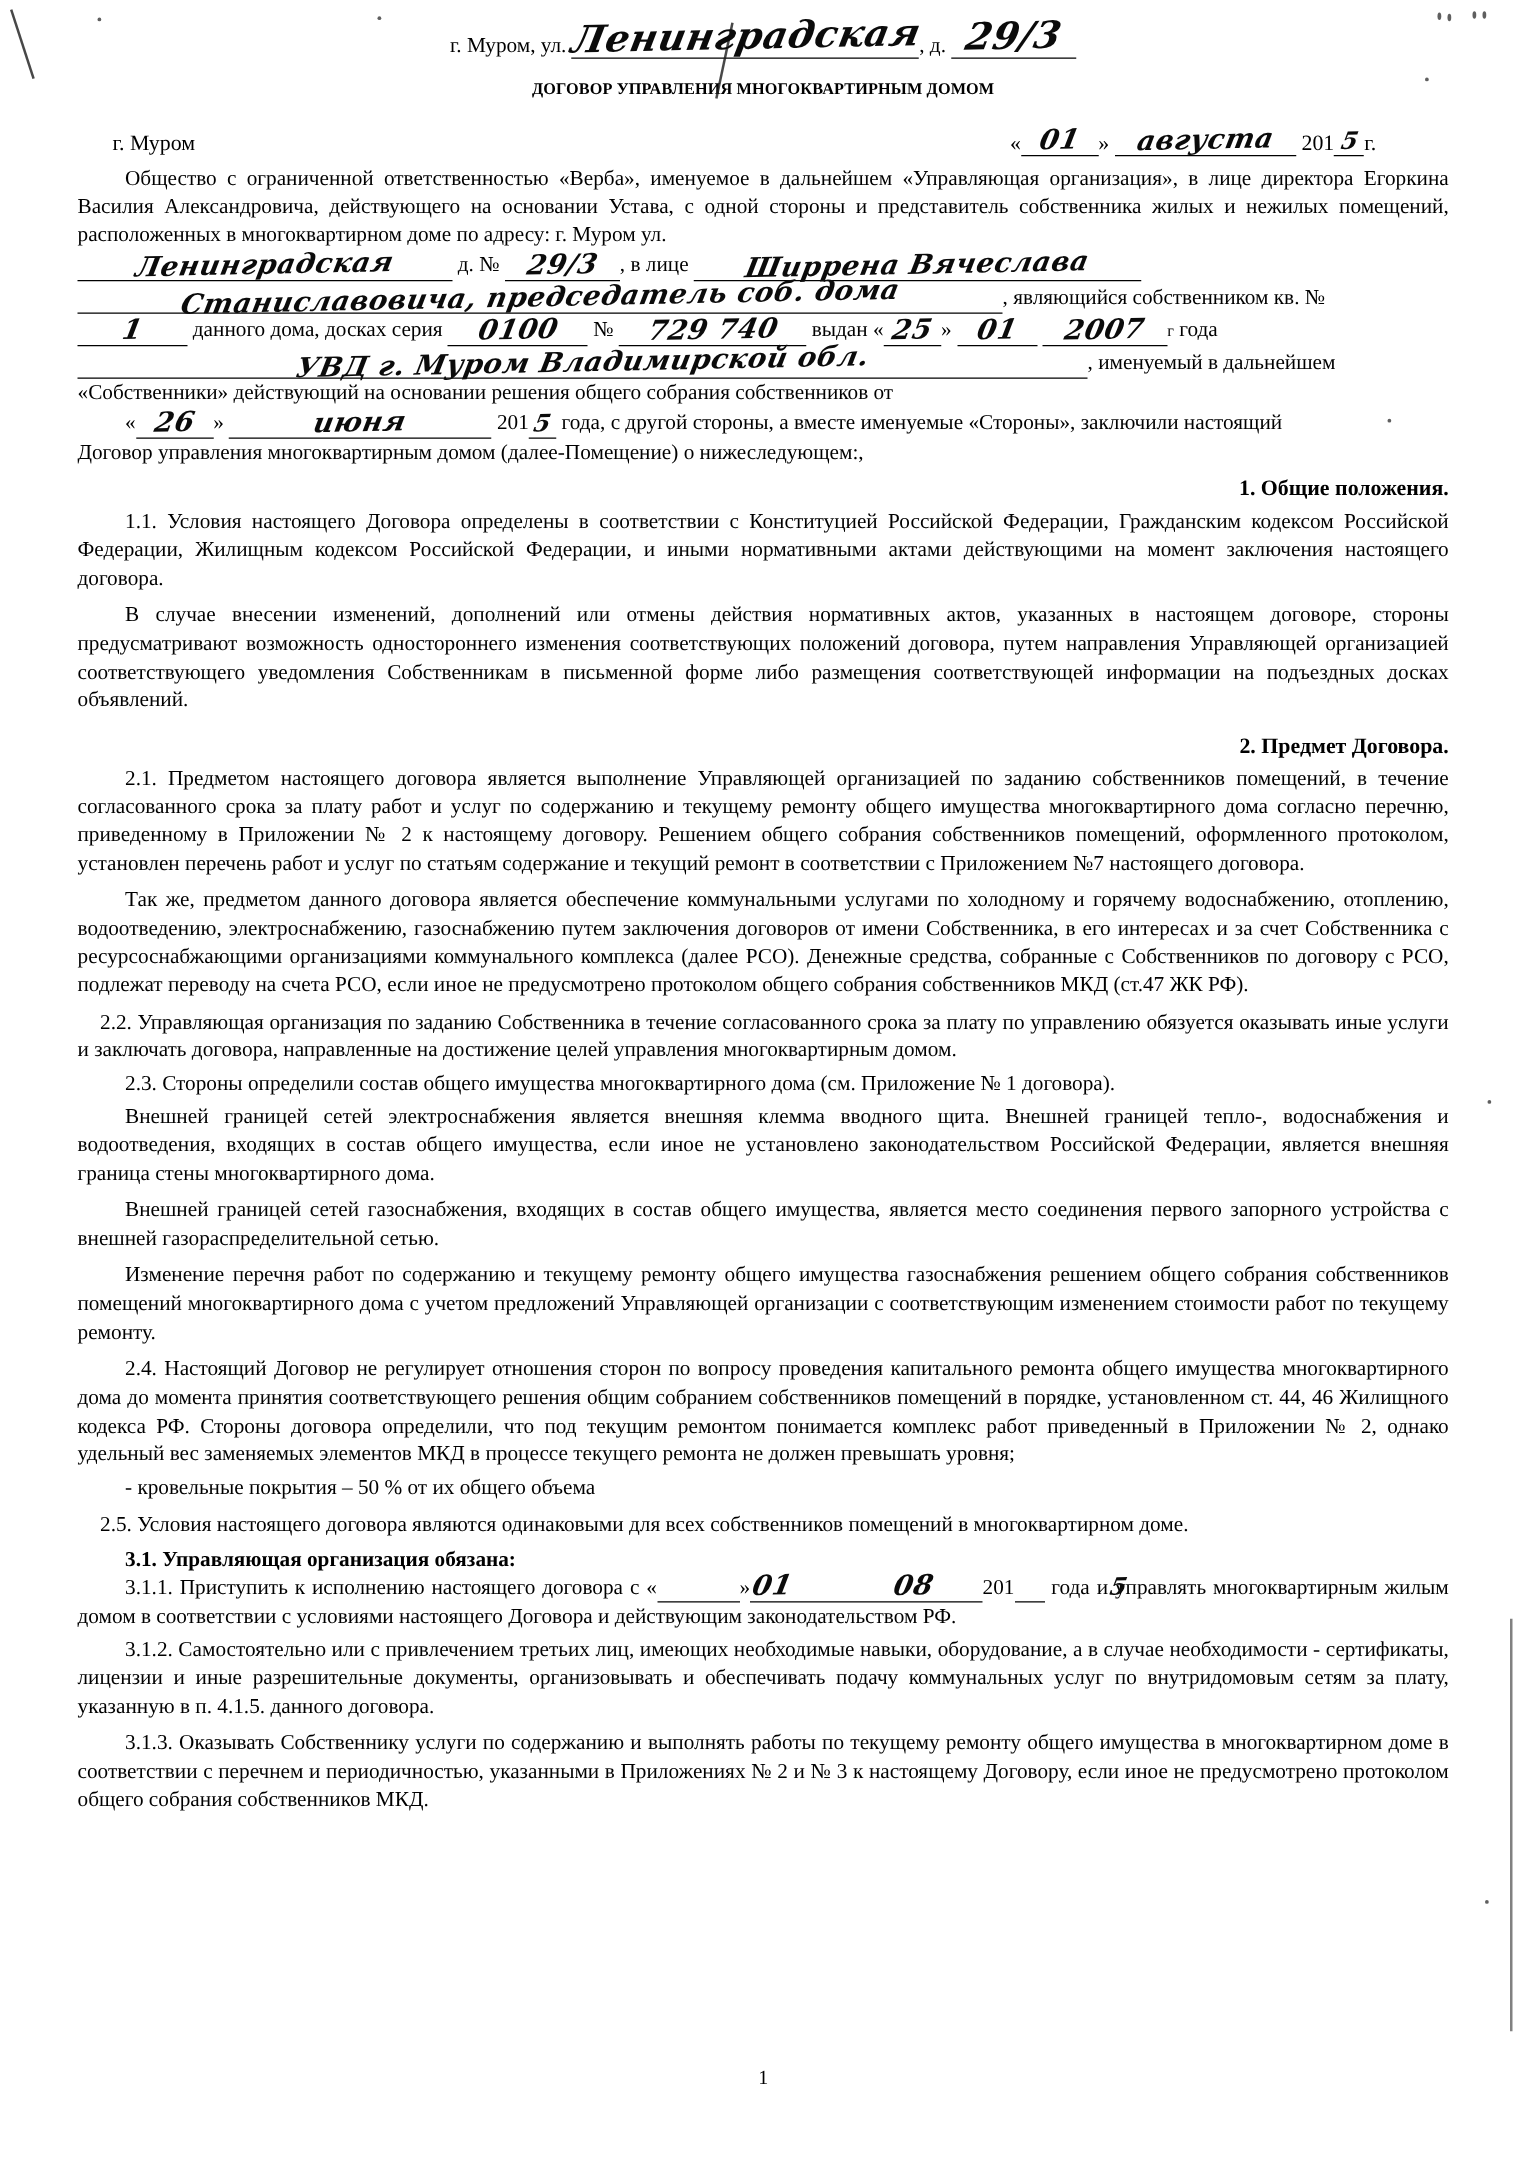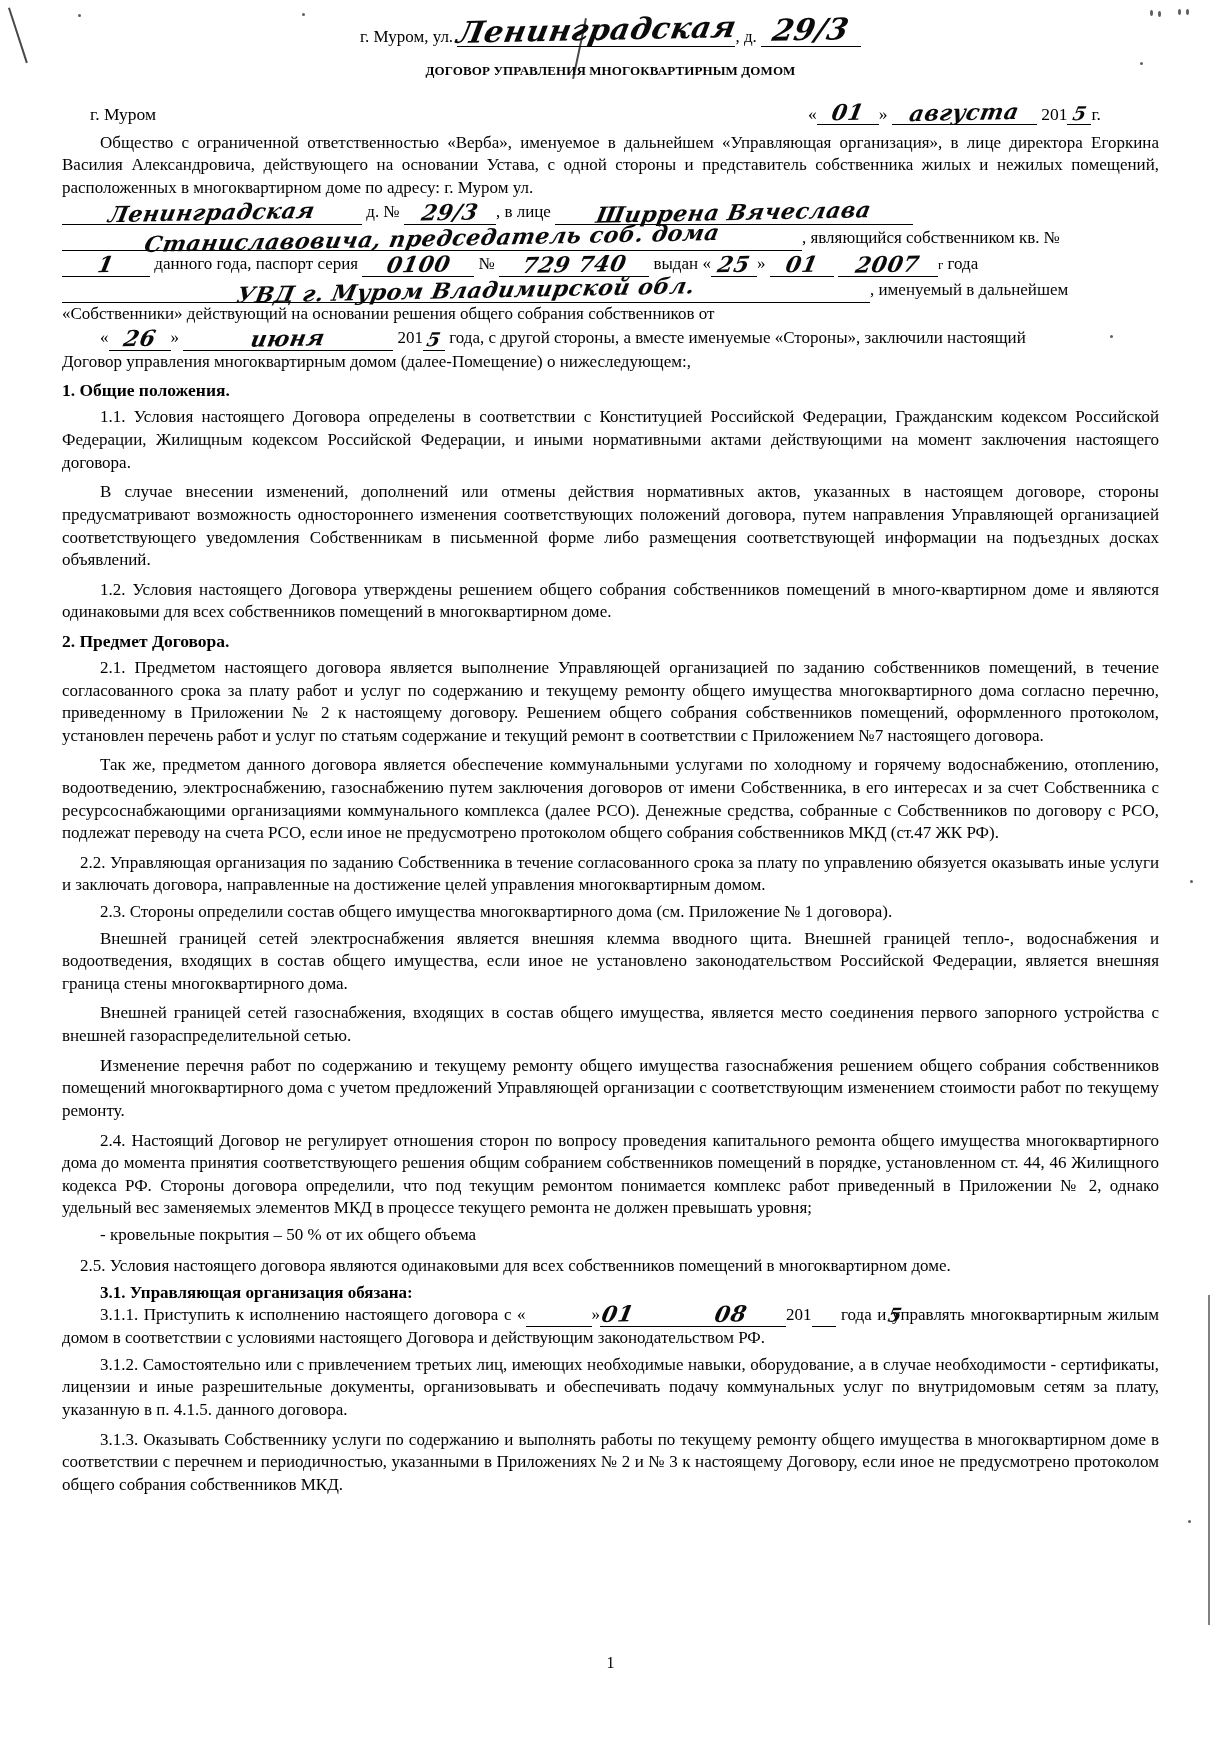--- a/index.html
+++ b/index.html
@@ -93,21 +93,21 @@
     text-align: justify;
     text-justify: inter-word;
     text-indent: 38px;
   }
   p.b.noind { text-indent: 0; }
   p.b.tight { text-indent: 18px; }
   .gap { height: 7px; }
   .gap-sm { height: 4px; }
   h2.sec {
     margin: 7px 0 5px 0;
-    text-align: left;
+    text-align: right;
     font-size: 17.5px;
     font-weight: 700;
   }
   h3.sub {
     margin: 6px 0 0 0;
     font-size: 17px;
     font-weight: 700;
     text-indent: 38px;
   }
   .form-block {
@@ -174,21 +174,21 @@
       <span class="fill" style="width:300px;"><span class="hw hw-md">Ленинградская</span></span>
       <span>д. №</span>
       <span class="fill" style="width:92px;"><span class="hw hw-md">29/3</span></span><span>, в лице</span>
       <span class="fill" style="width:358px;"><span class="hw hw-md">Ширрена Вячеслава</span></span>
     </div>
     <div class="form-row">
       <span class="fill" style="width:740px;"><span class="hw hw-md">Станиславовича, председатель соб. дома</span></span><span>, являющийся собственником кв. №</span>
     </div>
     <div class="form-row">
       <span class="fill" style="width:88px;"><span class="hw hw-md">1</span></span>
-      <span>данного года, паспорт   серия</span>
+      <span>данного дома, досках   серия</span>
       <span class="fill" style="width:112px;"><span class="hw hw-md">0100</span></span>
       <span>№</span>
       <span class="fill" style="width:150px;"><span class="hw hw-md">729 740</span></span>
       <span>выдан</span>
       <span>«</span><span class="fill" style="width:46px;"><span class="hw hw-md">25</span></span><span>»</span>
       <span class="fill" style="width:64px;"><span class="hw hw-md">01</span></span>
       <span class="fill" style="width:100px;"><span class="hw hw-md">2007</span></span><span style="font-size:13px;">г</span>
       <span>года</span>
     </div>
     <div class="form-row">
@@ -207,21 +207,20 @@
     </div>
   </div>
 
   <p class="b noind">Договор управления многоквартирным домом (далее-Помещение) о нижеследующем:,</p>
 
   <h2 class="sec">1. Общие положения.</h2>
   <p class="b">1.1. Условия настоящего Договора определены в соответствии с Конституцией Российской Федерации, Гражданским кодексом Российской Федерации, Жилищным кодексом Российской Федерации, и иными нормативными актами действующими на момент заключения настоящего договора.</p>
   <div class="gap"></div>
   <p class="b">В случае внесении изменений, дополнений или отмены действия нормативных актов, указанных в настоящем договоре, стороны предусматривают возможность одностороннего изменения соответствующих положений договора, путем направления Управляющей организацией соответствующего уведомления Собственникам в письменной форме либо размещения соответствующей информации на подъездных досках объявлений.</p>
   <div class="gap"></div>
-  <p class="b">1.2. Условия настоящего Договора утверждены решением общего собрания собственников помещений в много-квартирном доме и являются одинаковыми для всех собственников помещений в многоквартирном доме.</p>
 
   <h2 class="sec">2. Предмет Договора.</h2>
   <p class="b">2.1.  Предметом настоящего договора является выполнение Управляющей организацией по заданию собственников помещений, в течение согласованного срока за плату работ и услуг по содержанию и текущему ремонту общего имущества многоквартирного дома согласно перечню, приведенному в Приложении №  2 к настоящему договору. Решением общего собрания собственников помещений, оформленного протоколом, установлен перечень работ и услуг по статьям содержание и текущий ремонт в соответствии с Приложением №7 настоящего договора.</p>
   <div class="gap"></div>
   <p class="b">Так же, предметом данного договора является обеспечение коммунальными услугами по холодному и горячему водоснабжению, отоплению, водоотведению, электроснабжению, газоснабжению путем заключения договоров от имени Собственника, в его интересах и за счет Собственника с ресурсоснабжающими организациями коммунального комплекса (далее РСО). Денежные средства, собранные с Собственников по договору с РСО, подлежат переводу на счета РСО, если иное не предусмотрено протоколом общего собрания собственников МКД (ст.47 ЖК РФ).</p>
   <div class="gap"></div>
   <p class="b tight">2.2. Управляющая организация по заданию Собственника в течение согласованного срока за плату по управлению обязуется оказывать иные услуги и заключать договора, направленные на достижение целей управления многоквартирным домом.</p>
   <div class="gap-sm"></div>
   <p class="b">2.3.  Стороны определили состав общего имущества многоквартирного дома (см. Приложение № 1 договора).</p>
   <div class="gap-sm"></div>

